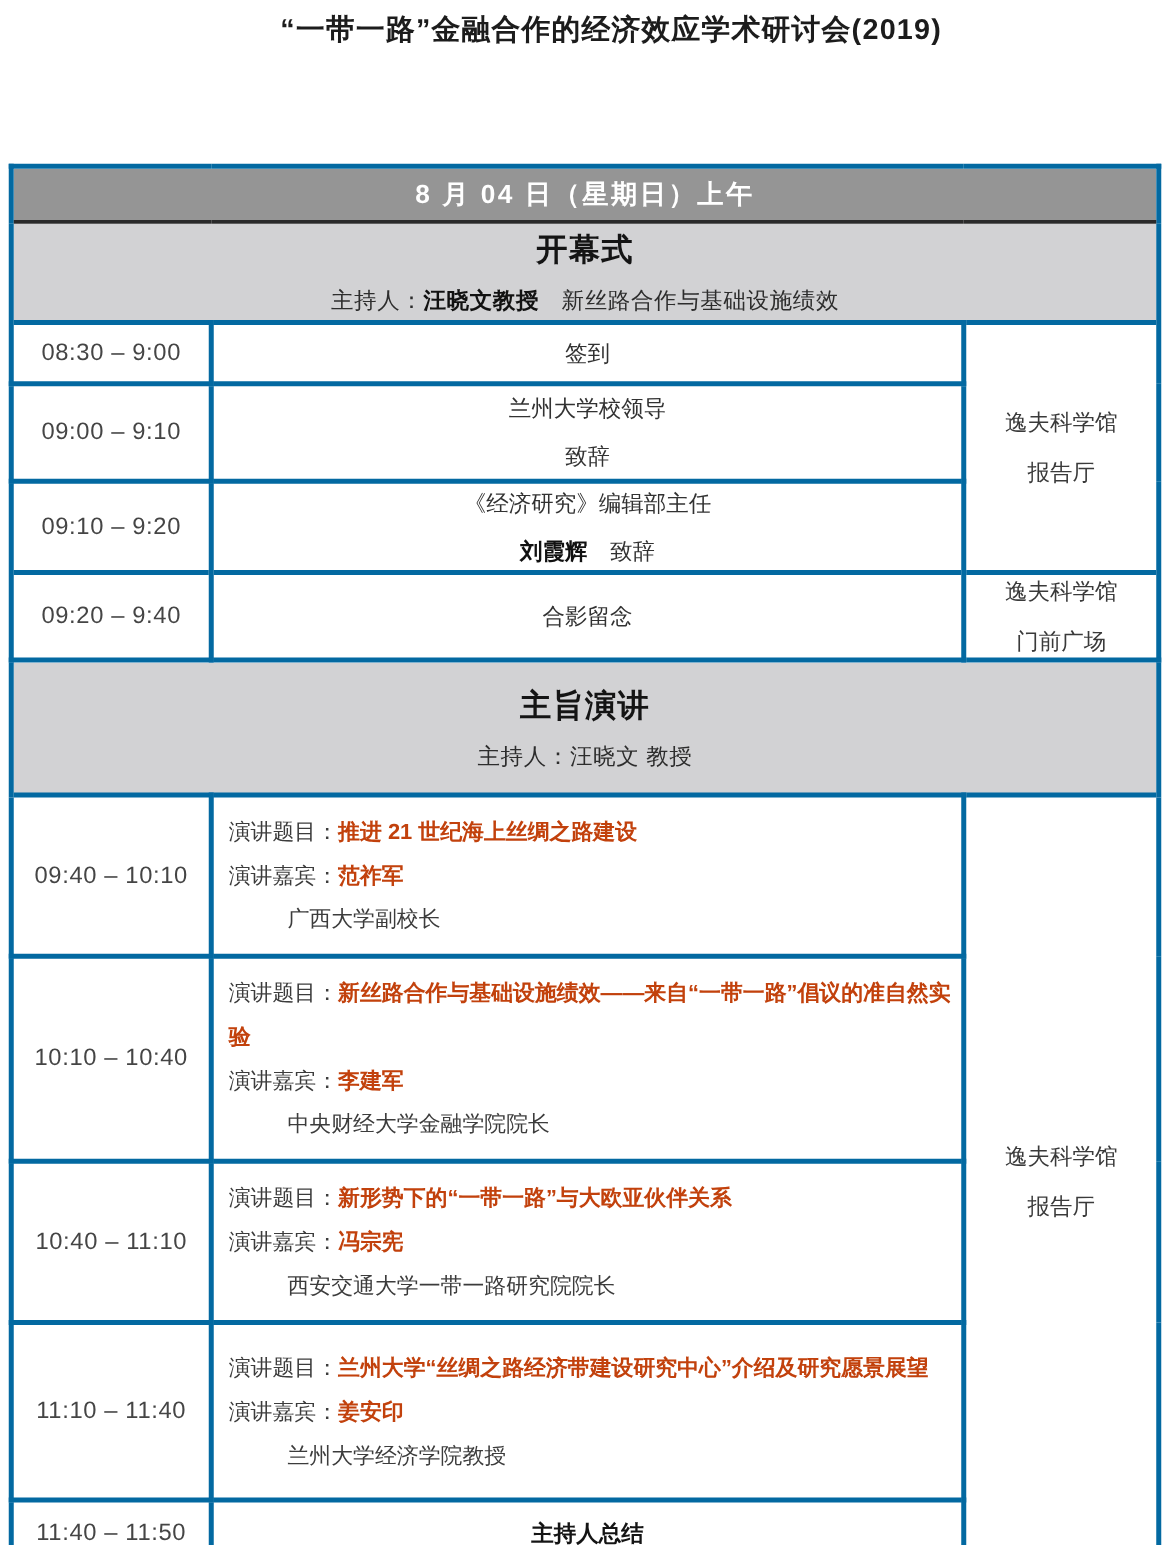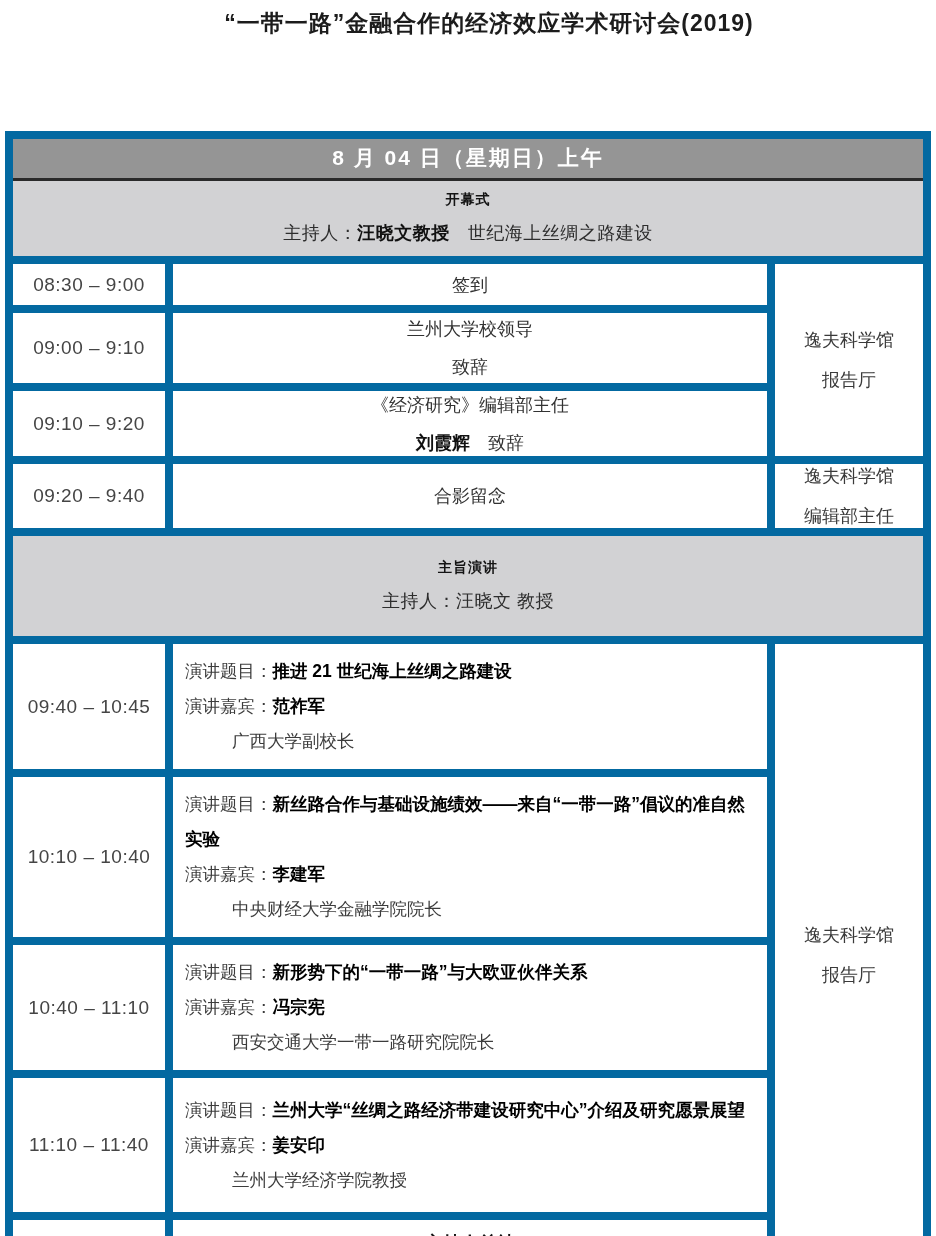--- a/index.html
+++ b/index.html
@@ -24,21 +24,21 @@
     padding-left:42px;
   }
   table.schedule{
     border-collapse:collapse;
     table-layout:fixed;
     width:918px;
     margin:92px auto 0 auto;
     border:3px solid #2a2a2a;
   }
   td{
-    border:8px solid #0369a1;
+    border:4px solid #0369a1;
     padding:0;
     vertical-align:middle;
     overflow:hidden;
   }
   
   .date-cell{
     background:var(--header-bg);
     color:#ffffff;
     font-size:21px;
     font-weight:700;
@@ -46,21 +46,21 @@
     letter-spacing:2px;
     border-bottom:3px solid #2a2a2a;
   }
   .section-cell{
     background:var(--section-bg);
     text-align:center;
     border-top:3px solid #2a2a2a;
     border-bottom:3px solid #2a2a2a;
   }
   .section-heading{
-    font-size:14px;
+    font-size:25px;
     font-weight:700;
     color:#141414;
     letter-spacing:1px;
   }
   .section-host{
     font-size:18px;
     color:#2d2d2d;
     margin-top:12px;
     letter-spacing:0.5px;
   }
@@ -88,21 +88,21 @@
     color:#3a3a3a;
   }
   .venue-cell .line + .line{margin-top:16px;text-align:center;}
   .talk-cell{
     font-size:17.5px;
     color:#3c3c3c;
     padding:10px 8px 10px 12px;
     line-height:35px;
     text-align:left;
   }
-  .talk-cell b{color:#000000;margin-top:48px;}
+  .talk-cell b{color:#c2410c;margin-top:48px;}
   .affil{margin-left:47px;}
   .group-end td{border-bottom:3px solid #2a2a2a;}
   .summary-event{font-weight:700;color:#141414;}
 </style>
 </head>
 <body>
 
 <h1 class="page-title">“一带一路”金融合作的经济效应学术研讨会(2019)</h1>
 
 <table class="schedule">
@@ -114,21 +114,21 @@
 
   <tbody>
       <tr style="height:44px">
     <td colspan="3" class="date-cell">8 月 04 日（星期日）上午</td>
   </tr>
 
   <tr style="height:81px">
     <td colspan="3" class="section-cell">
       <div class="section-heading">开幕式</div>
       <div class="section-host">
-        <span>主持人：</span><b>汪晓文教授</b><span class="host-affil">世纪海上丝绸之路建设</span>
+        <span>主持人：</span><b>汪晓文教授</b><span class="host-affil">新丝路合作与基础设施绩效</span>
       </div>
     </td>
   </tr>
 
   <tr style="height:49px">
     <td class="time-cell">08:30 – 9:00</td>
     <td class="event-cell">签到</td>
     <td class="venue-cell" rowspan="3" style="border-bottom:3px solid #2a2a2a">
       <div class="line">逸夫科学馆</div>
       <div class="line">报告厅</div>
@@ -151,35 +151,35 @@
         <b>刘霞辉</b><span class="gap-left">致辞</span>
       </div>
     </td>
   </tr>
 
   <tr style="height:70px">
     <td class="time-cell">09:20 – 9:40</td>
     <td class="event-cell">合影留念</td>
     <td class="venue-cell">
       <div class="line">逸夫科学馆</div>
-      <div class="line">编辑部主任</div>
+      <div class="line">门前广场</div>
     </td>
   </tr>
 
   <tr style="height:108px">
     <td colspan="3" class="section-cell">
       <div class="section-heading">主旨演讲</div>
       <div class="section-host">
         <span>主持人：</span><span>汪晓文 教授</span>
       </div>
     </td>
   </tr>
 
   <tr style="height:107px">
-    <td class="time-cell">09:40 – 10:45</td>
+    <td class="time-cell">09:40 – 10:10</td>
     <td class="talk-cell">
       <div><span>演讲题目：</span><b>推进 21 世纪海上丝绸之路建设</b></div>
       <div><span>演讲嘉宾：</span><b>范祚军</b></div>
       <div class="affil">广西大学副校长</div>
     </td>
     <td class="venue-cell" rowspan="5">
       <div class="line">逸夫科学馆</div>
       <div class="line">报告厅</div>
     </td>
   </tr>

